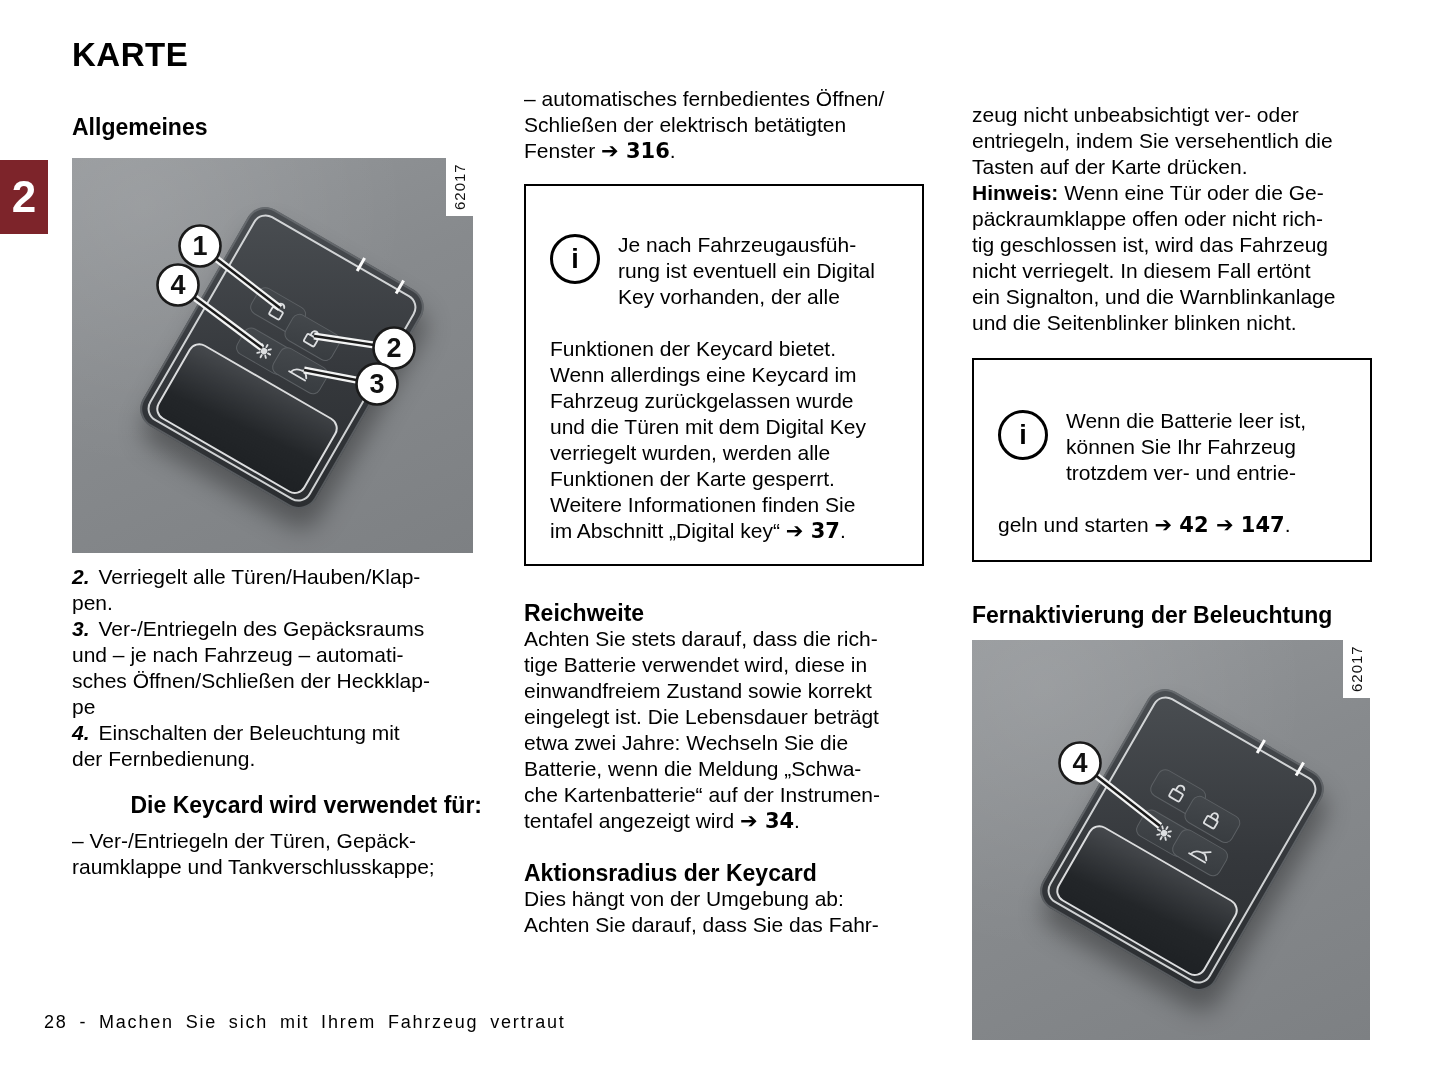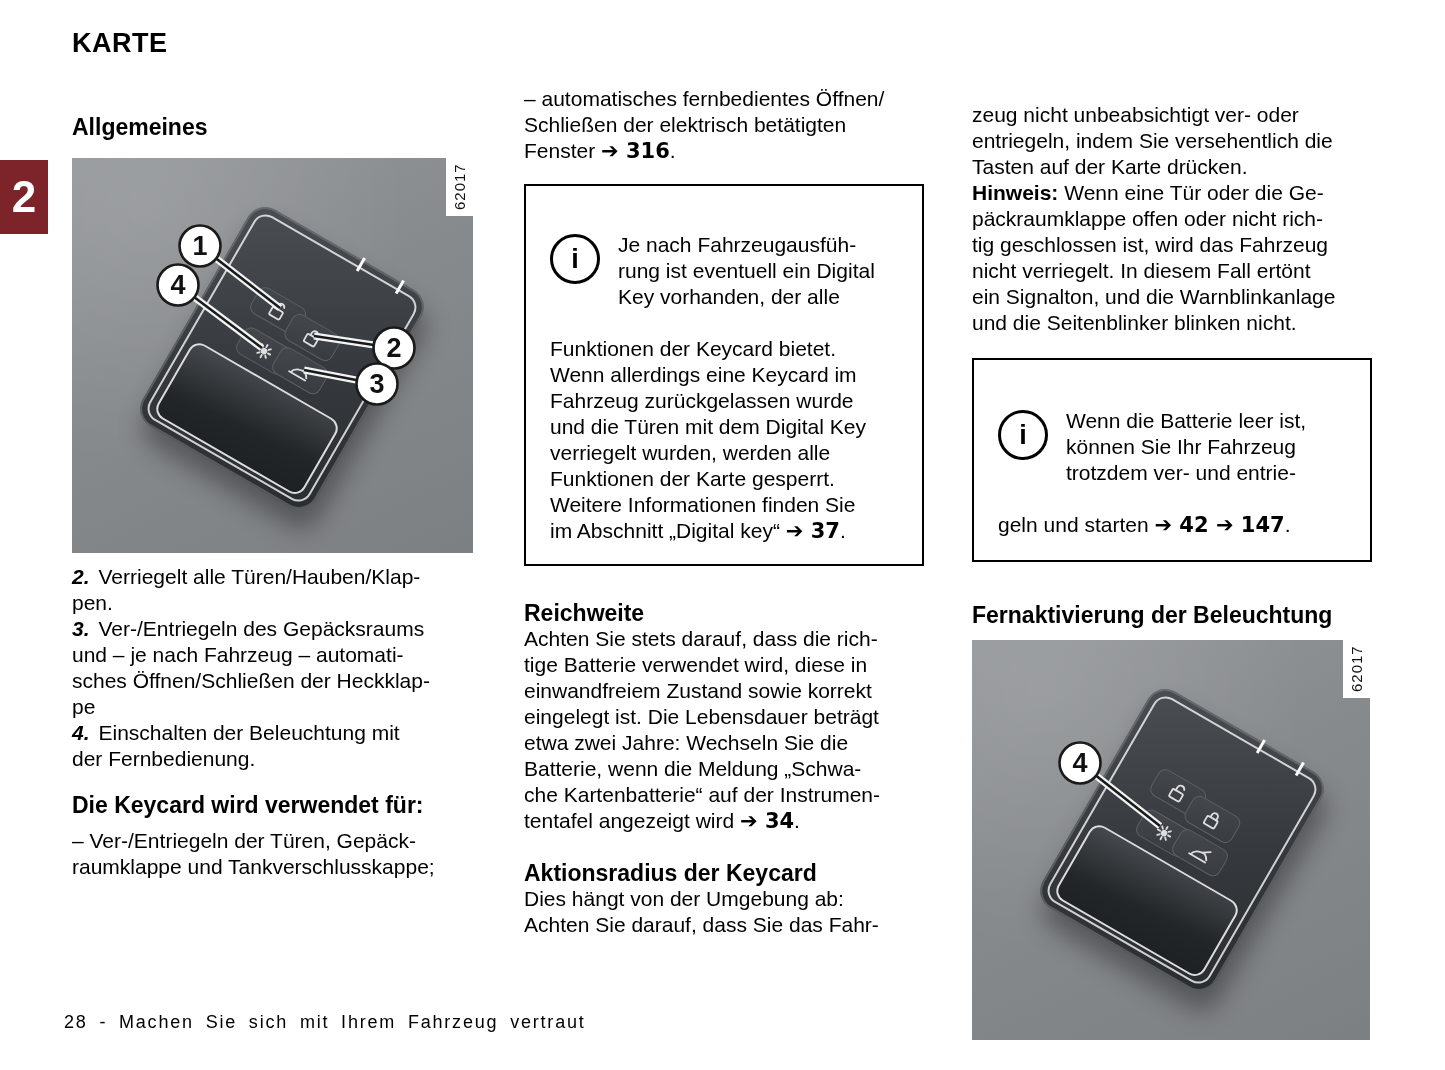--- a/index.html
+++ b/index.html
@@ -6,34 +6,34 @@
   body{width:1445px;height:1070px;position:relative;overflow:hidden;
        font-family:"Liberation Sans","DejaVu Sans",sans-serif;color:#000;}
   .abs{position:absolute;}
 
   
   .chapter-tab{left:0;top:160px;width:48px;height:74px;background:#7d242a;color:#fff;
       display:flex;align-items:center;justify-content:center;
       font-size:44px;font-weight:bold;}
 
   
-  .page-title{left:72px;top:28px;font-size:27px;font-weight:bold;letter-spacing:.5px;}
+  .page-title{left:72px;top:36px;font-size:33px;font-weight:bold;letter-spacing:.5px;}
   h3{font-size:23px;font-weight:bold;margin:0;}
   .sec-heading{left:72px;top:114px;}
 
   
   .col{line-height:26px;font-size:21px;}
   .col p{margin:0;white-space:pre-line;}
   .col-mid{left:524px;top:86px;width:400px;}
   .col-right{left:972px;top:102px;width:400px;}
   .list-col{left:72px;top:564px;width:410px;}
 
   .li{margin-bottom:12px;}
   .li .num{font-weight:bold;font-style:italic;margin-right:9px;}
-  .usage-h{margin:20px 0 10px;}
+  .usage-h{margin:20px 0 10px;text-align:right;}
   .note-label{font-weight:bold;}
   .mt8{margin-top:8px;}
   .ref{font-weight:bold;font-family:"DejaVu Sans","Liberation Sans",sans-serif;margin-top:45px;}
 
   
   .info-box{border:2px solid #000;padding:20px 24px;white-space:pre-line;}
   .box1{margin-top:20px;margin-bottom:34px;}
   .box2{margin-top:22px;margin-bottom:40px;padding:22px 24px;}
   .box-top{display:flex;gap:18px;white-space:pre-line;}
   .i-icon{flex:0 0 auto;width:44px;height:44px;border:3.5px solid #000;border-radius:50%;
@@ -70,21 +70,21 @@
   .b-lock{left:89px;top:77px;}
   .b-light{left:54px;top:113px;}
   .b-trunk{left:95px;top:112px;}
   .btn svg{stroke:#dcdee0;fill:none;stroke-width:1.7;stroke-linecap:round;stroke-linejoin:round;}
   .callouts{position:absolute;inset:0;width:100%;height:100%;}
   .callouts line.halo{stroke:#f2f3f3;stroke-width:7px;}
   .callouts line.core{stroke:#1a1a1a;stroke-width:2.6px;}
   .callouts circle{fill:#fff;stroke:#1a1a1a;stroke-width:2.6px;}
   .callouts text{font-size:27px;font-weight:bold;fill:#111;text-anchor:middle;}
 
-  .footer{left:64px;top:1012px;font-size:18px;letter-spacing:1.8px;word-spacing:5px;}
+  .footer{left:44px;top:1012px;font-size:18px;letter-spacing:1.8px;word-spacing:5px;}
 </style>
 </head>
 <body>
 
 <div class="abs chapter-tab">2</div>
 <div class="abs page-title">KARTE</div>
 <h3 class="abs sec-heading">Allgemeines</h3>
 
 <div class="figure fig1">
   <div class="card">

